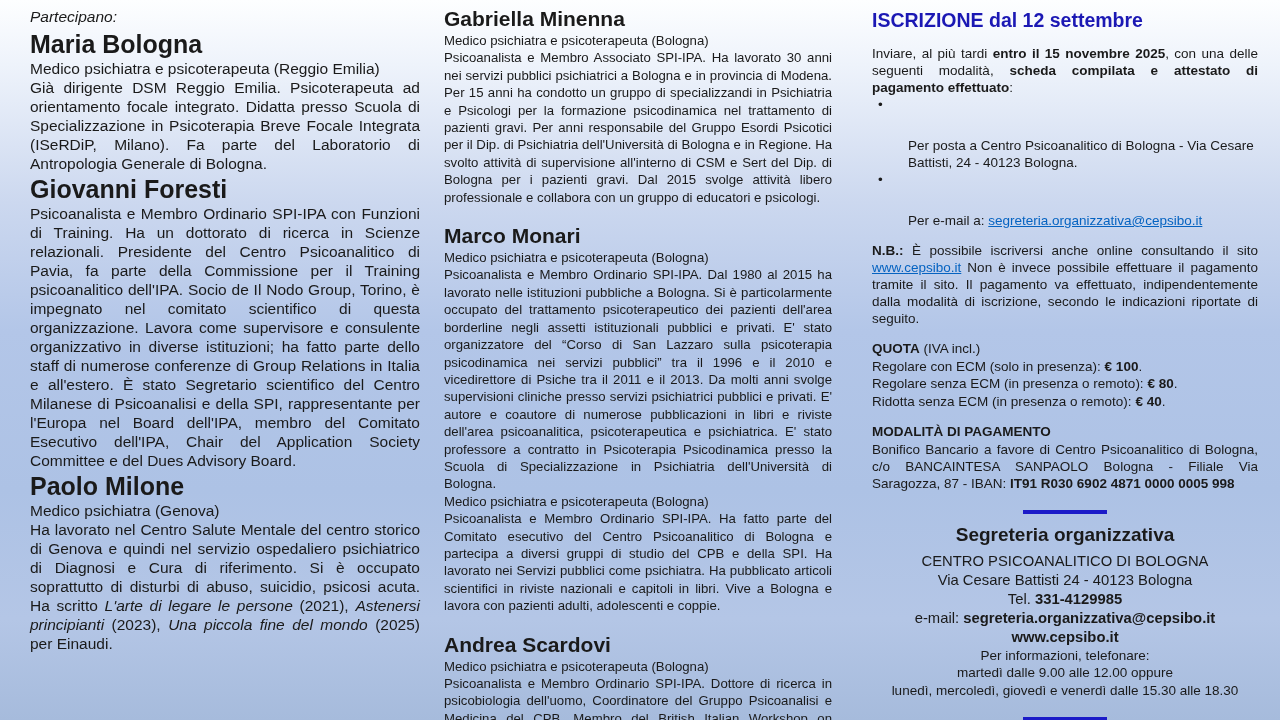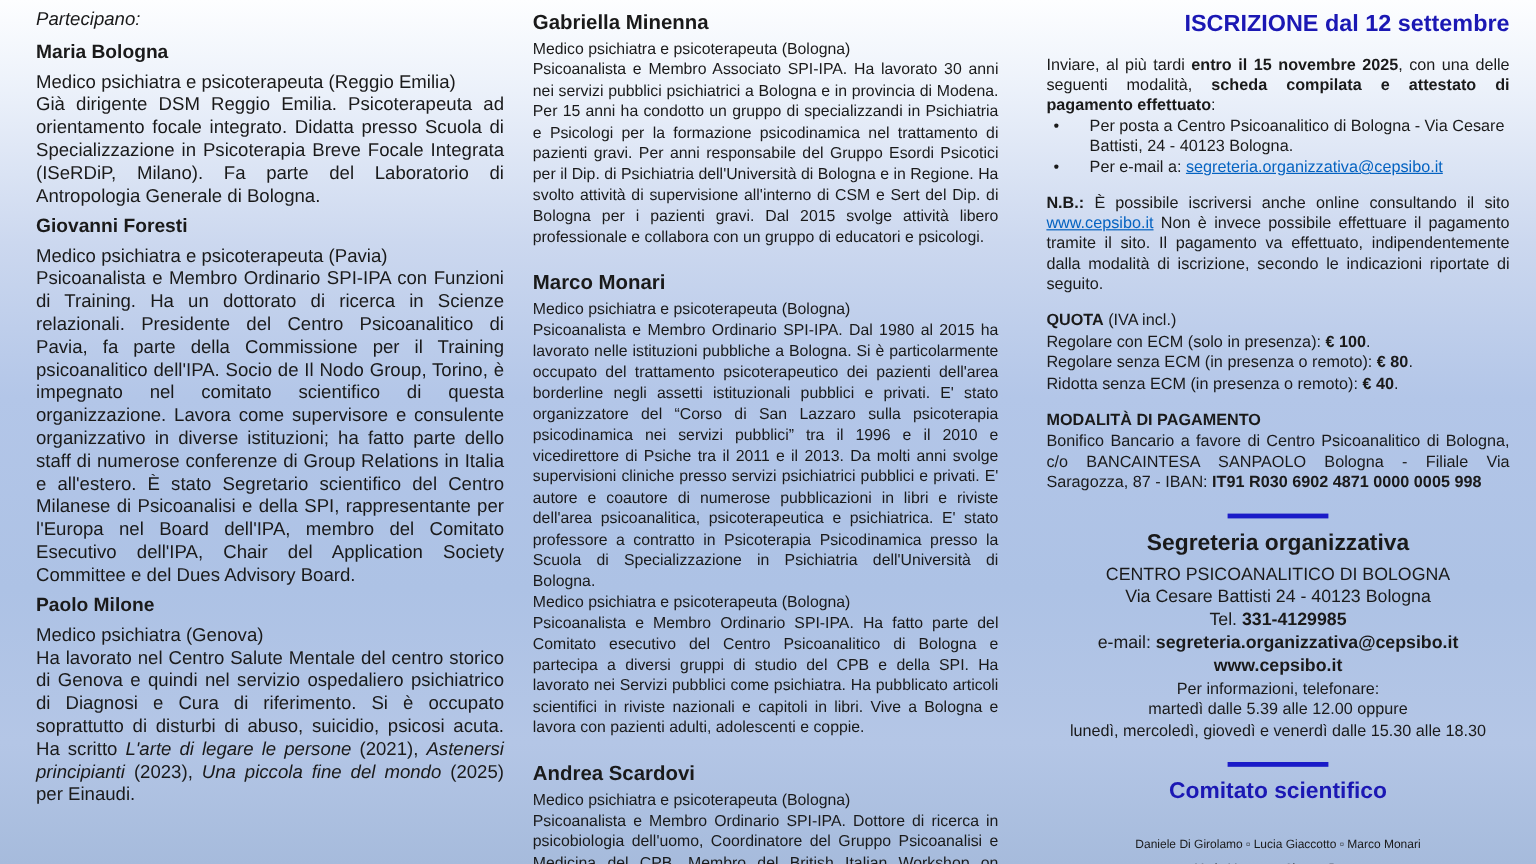--- a/index.html
+++ b/index.html
@@ -13,36 +13,36 @@
   .col-mid{left:444px;width:388px;padding-top:8px;}
   .col-right{left:872px;width:386px;padding-top:8px;}
 
   p{margin:0;}
   .b{font-weight:bold;}
   .i{font-style:italic;}
   .lnk{color:#0563c1;text-decoration:underline;cursor:pointer;}
 
   
   .intro{font-style:italic;font-size:15.5px;margin-bottom:6px;}
-  .name-lg{font-weight:bold;font-size:16px;line-height:24px;margin-top:4px;margin-bottom:3px;}
+  .name-lg{font-weight:bold;font-size:25px;line-height:24px;margin-top:4px;margin-bottom:3px;}
   .role-lg{font-size:15.5px;line-height:19px;}
   .bio-lg{font-size:15.5px;line-height:19px;text-align:justify;}
 
   
-  .name-md{font-weight:bold;font-size:17px;line-height:21px;margin-top:19px;margin-bottom:3px;}
+  .name-md{font-weight:bold;font-size:21px;line-height:21px;margin-top:19px;margin-bottom:3px;}
   .name-md.first{margin-top:0;}
   .role-md{font-size:13.2px;line-height:17.4px;}
   .bio-md{font-size:13.2px;line-height:17.4px;text-align:justify;}
 
   
-  .reg-title{color:#1b18b4;font-weight:bold;font-size:19.5px;line-height:24px;margin-bottom:13px;text-align:right;}
+  .reg-title{color:#1b18b4;font-weight:bold;font-size:19.5px;line-height:24px;margin-bottom:13px;}
   .rp{font-size:13.5px;line-height:17px;text-align:justify;}
   .bullet-row{display:flex;font-size:13.5px;line-height:17px;}
   .bullet-dot{width:30px;flex:0 0 30px;text-align:left;padding-left:6px;}
-  .bullet-text{flex:1;}
+  .bullet-text{flex:1;margin-top:41px;}
   .blk{margin-top:13px;}
   .quota-line{font-size:13.5px;line-height:17.5px;}
   .divider{width:84px;height:4px;background:#1b1bc8;margin:18px auto 9px auto;}
   .sec-title{font-weight:bold;font-size:19px;line-height:23px;text-align:center;margin-bottom:6px;}
   .sec-line{font-size:14.8px;line-height:19px;text-align:center;}
   .sec-line-sm{font-size:13.5px;line-height:17.5px;text-align:center;}
   .com-title{color:#1b18b4;font-weight:bold;font-size:19px;line-height:23px;text-align:center;margin-bottom:24px;}
   .com-line{font-size:10px;line-height:19.5px;text-align:center;}
 </style>
 </head>
@@ -52,21 +52,20 @@
   <p class="intro">Partecipano:</p>
 
   <div>
     <p class="name-lg">Maria Bologna</p>
     <p class="role-lg">Medico psichiatra e psicoterapeuta (Reggio Emilia)</p>
     <p class="bio-lg">Già dirigente DSM Reggio Emilia. Psicoterapeuta ad orientamento focale integrato. Didatta presso Scuola di Specializzazione in Psicoterapia Breve Focale Integrata (ISeRDiP, Milano). Fa parte del Laboratorio di Antropologia Generale di Bologna.</p>
   </div>
 
   <div>
     <p class="name-lg">Giovanni Foresti</p>
-    <p class="role-lg">Medico psichiatra e psicoterapeuta (Pavia)</p>
     <p class="bio-lg">Psicoanalista e Membro Ordinario SPI-IPA con Funzioni di Training. Ha un dottorato di ricerca in Scienze relazionali. Presidente del Centro Psicoanalitico di Pavia, fa parte della Commissione per il Training psicoanalitico dell'IPA. Socio de Il Nodo Group, Torino, è impegnato nel comitato scientifico di questa organizzazione. Lavora come supervisore e consulente organizzativo in diverse istituzioni; ha fatto parte dello staff di numerose conferenze di Group Relations in Italia e all'estero. È stato Segretario scientifico del Centro Milanese di Psicoanalisi e della SPI, rappresentante per l'Europa nel Board dell'IPA, membro del Comitato Esecutivo dell'IPA, Chair del Application Society Committee e del Dues Advisory Board.</p>
   </div>
 
   <div>
     <p class="name-lg">Paolo Milone</p>
     <p class="role-lg">Medico psichiatra (Genova)</p>
     <p class="bio-lg"><span>Ha lavorato nel Centro Salute Mentale del centro storico di Genova e quindi nel servizio ospedaliero psichiatrico di Diagnosi e Cura di riferimento. Si è occupato soprattutto di disturbi di abuso, suicidio, psicosi acuta. </span><span>Ha scritto </span><span class="i">L'arte di legare le persone</span><span> (2021), </span><span class="i">Astenersi principianti</span><span> (2023), </span><span class="i">Una piccola fine del mondo</span><span> (2025) per Einaudi.</span></p>
   </div>
 </div>
 
@@ -126,21 +125,21 @@
   <div class="divider"></div>
 
   <div>
     <p class="sec-title">Segreteria organizzativa</p>
     <p class="sec-line">CENTRO PSICOANALITICO DI BOLOGNA</p>
     <p class="sec-line">Via Cesare Battisti 24 - 40123 Bologna</p>
     <p class="sec-line"><span>Tel. </span><span class="b">331-4129985</span></p>
     <p class="sec-line"><span>e-mail: </span><span class="b">segreteria.organizzativa@cepsibo.it</span></p>
     <p class="sec-line b">www.cepsibo.it</p>
     <p class="sec-line-sm">Per informazioni, telefonare:</p>
-    <p class="sec-line-sm">martedì dalle 5.39 alle 12.00 oppure</p>
+    <p class="sec-line-sm">martedì dalle 9.00 alle 12.00 oppure</p>
     <p class="sec-line-sm">lunedì, mercoledì, giovedì e venerdì dalle 15.30 alle 18.30</p>
   </div>
 
   <div class="divider"></div>
 
   <div>
     <p class="com-title">Comitato scientifico</p>
     <p class="com-line">Daniele Di Girolamo ▫ Lucia Giaccotto ▫ Marco Monari</p>
     <p class="com-line">Maria Moscara ▫ Simona Pesce</p>
   </div>

